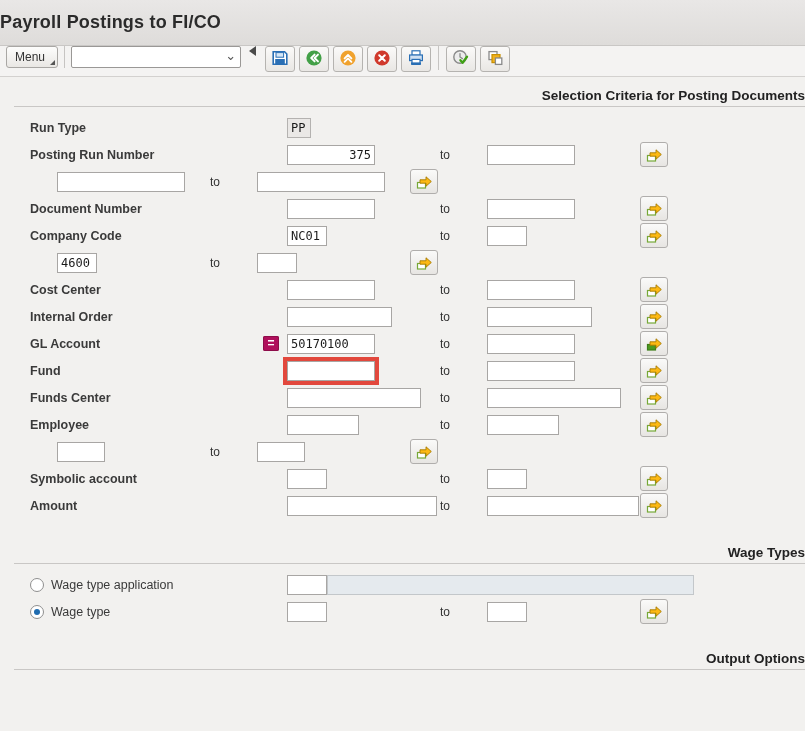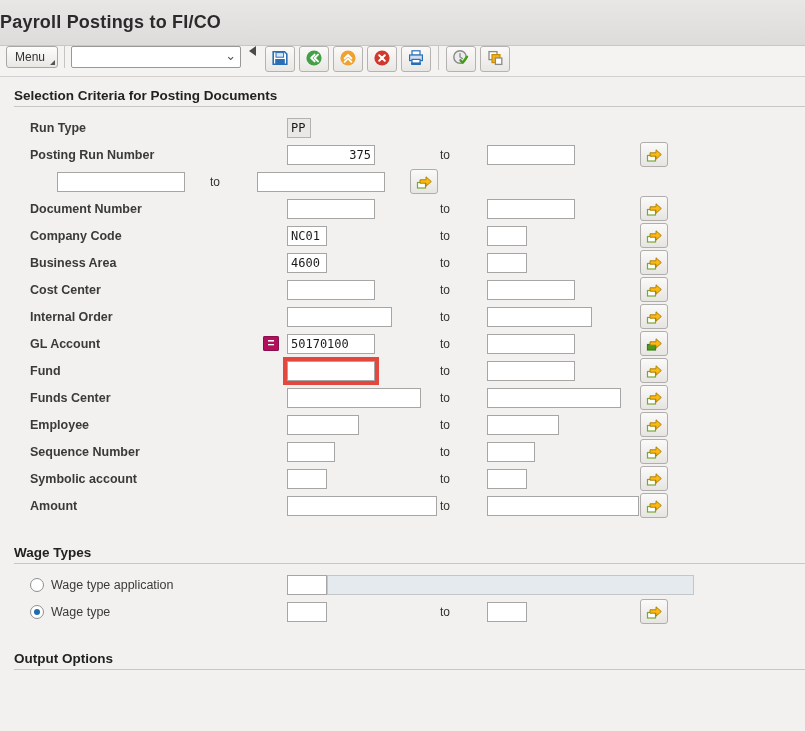--- a/index.html
+++ b/index.html
@@ -55,21 +55,21 @@
   .tb-btn {
     width:30px; height:26px; margin-right:4px;
     background:linear-gradient(#fbfaf9,#e9e7e4); border:1px solid #b5b3b0; border-radius:3px;
     display:flex; align-items:center; justify-content:center; padding:0; cursor:default;
   }
   .grp-sep { width:1px; height:24px; background:#c6c4c2; margin:0 7px 0 3px; }
 
   
   .section-title {
     margin:11px 0 0 14px; padding-bottom:3px; font-size:13.5px; font-weight:bold; color:#222;
-    border-bottom:1px solid #c9c7c5; margin-right:0;
+    border-bottom:1px solid #c9c7c5; margin-right:0;text-align:right;
   }
   .section-title.wage { margin-top:26px; }
   .section-title.output { margin-top:26px; }
   .rows { margin-top:7px; }
 
   .row { display:flex; align-items:center; height:27px; padding-left:30px; position:relative; }
   .lbl { width:230px; font-size:12.5px; color:#3a3a3a;font-weight:bold; }
   .iconslot { width:27px; display:flex; align-items:center; }
   .eqbadge {
     width:16px; height:15px; margin-left:3px; background:#b0105c; border-radius:2px;
@@ -281,21 +281,20 @@
           <button class="msel">
             <svg width="17" height="17" viewBox="0 0 17 17">
               <rect x="1.5" y="9.5" width="8" height="5.5" fill="#fff" stroke="#76a837" stroke-width="1.2"></rect>
               <path d="M4 6.8 h6 V3.8 l5.3 4.7 -5.3 4.7 V10.2 H4 z" fill="#fdb913" stroke="#a77b00" stroke-width="0.9"></path>
             </svg>
           </button>
         </span>
     </div>
 
     <div class="row">
-      <span class="lbl">Business Area</span>
       <span class="iconslot"></span>
       <span class="f1zone">
           <input class="fld w40" value="4600" style="">
         </span>
       <span class="tozone">to</span>
       <span class="f2zone">
           <input class="fld w40" value="" style="">
         </span>
       <span class="btnzone">
           <button class="msel">
@@ -423,21 +422,20 @@
           <button class="msel">
             <svg width="17" height="17" viewBox="0 0 17 17">
               <rect x="1.5" y="9.5" width="8" height="5.5" fill="#fff" stroke="#76a837" stroke-width="1.2"></rect>
               <path d="M4 6.8 h6 V3.8 l5.3 4.7 -5.3 4.7 V10.2 H4 z" fill="#fdb913" stroke="#a77b00" stroke-width="0.9"></path>
             </svg>
           </button>
         </span>
     </div>
 
     <div class="row">
-      <span class="lbl">Sequence Number</span>
       <span class="iconslot"></span>
       <span class="f1zone">
           <input class="fld w48" value="" style="">
         </span>
       <span class="tozone">to</span>
       <span class="f2zone">
           <input class="fld w48" value="" style="">
         </span>
       <span class="btnzone">
           <button class="msel">

